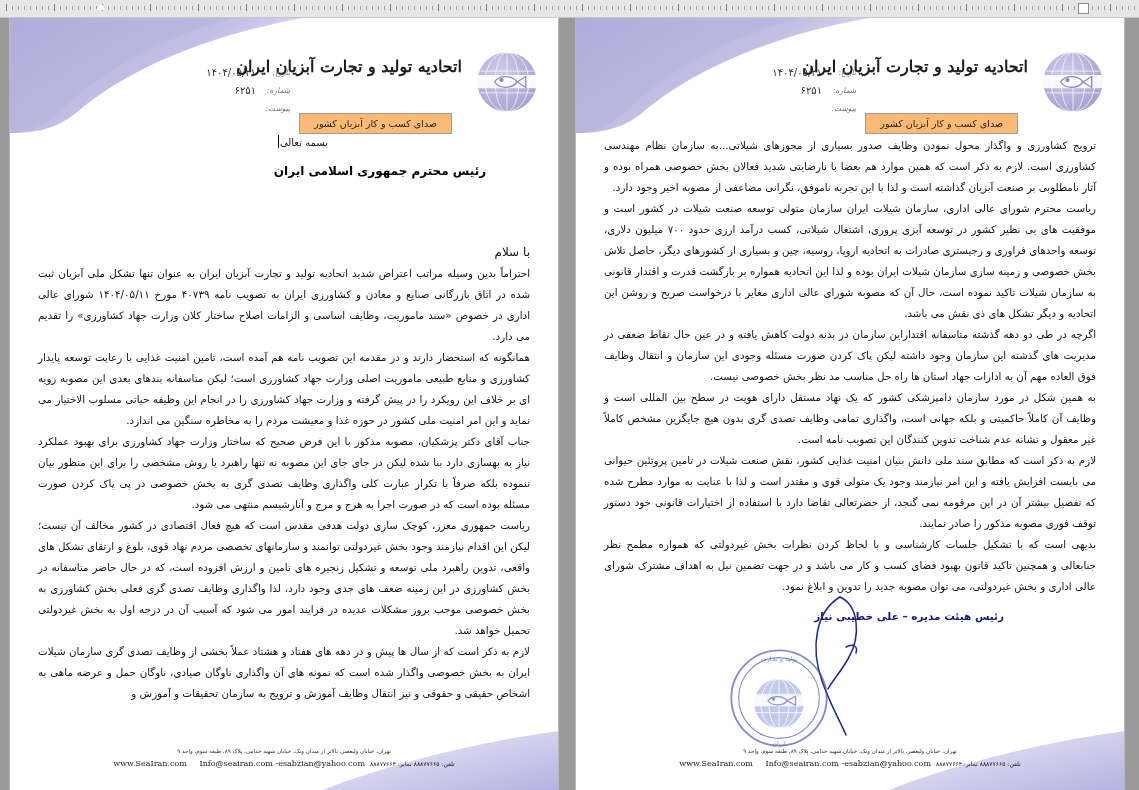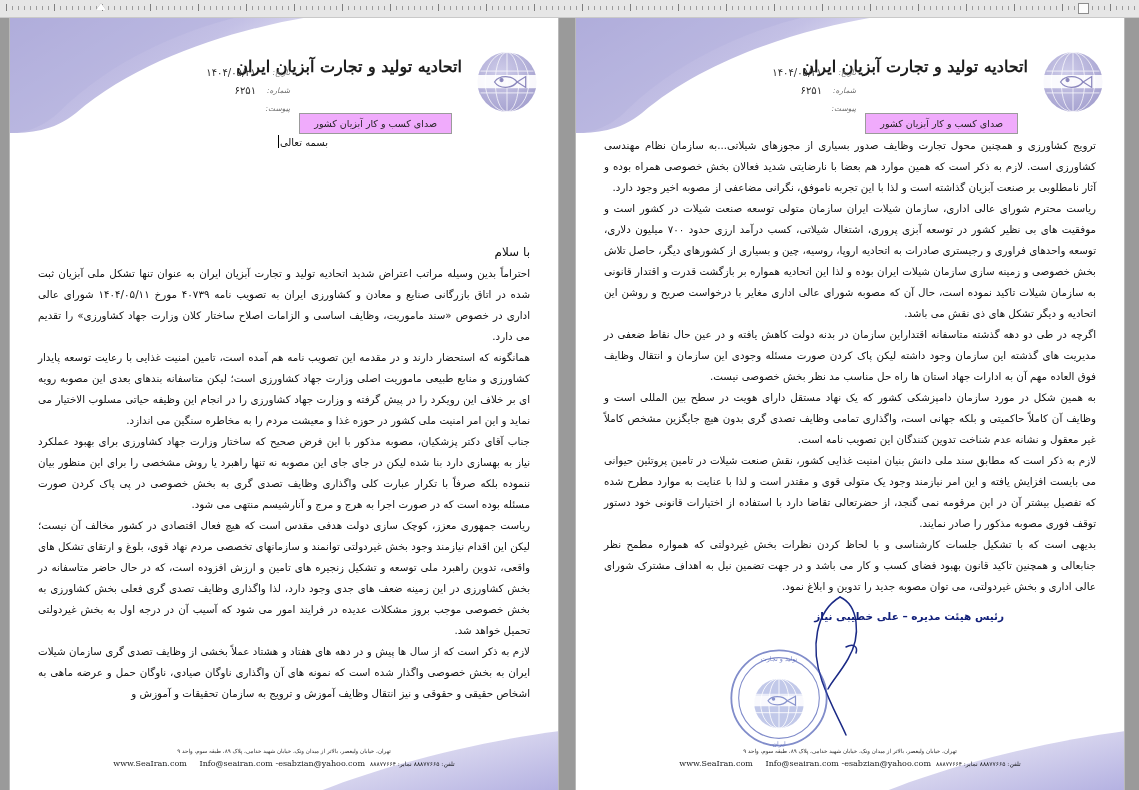--- a/index.html
+++ b/index.html
@@ -89,21 +89,21 @@
     position:absolute;right:268px;top:22px;width:130px;
     font-size:9px;color:#2b2b2b;
   }
   .meta .row{display:flex;justify-content:flex-start;gap:8px;height:18px;align-items:center;}
   .meta .lbl{width:26px;color:#6e6e6e;font-size:7.5px;font-style:italic;}
   .meta .val{font-size:10px;letter-spacing:0.5px;}
 
   .slogan{
     position:absolute;right:106px;top:72px;
     border:1px solid #9b9b9b;
-    background:#f0abfc;
+    background:#fdba74;
     padding:4px 14px;
     font-size:9.5px;color:#1f1f1f;
     white-space:nowrap;
   }
 
   .bism{
     position:absolute;right:230px;top:118px;
     font-size:10px;color:#111;
   }
   .caret{
@@ -443,20 +443,21 @@
           <span class="val"></span>
         </div>
       </div>
 
       <div class="slogan">صدای کسب و کار آبزیان کشور</div>
     </div>
 
     <div class="bism"><span>بسمه تعالی</span><span class="caret"></span></div>
 
     <div class="addressee">
+      <div>رئیس محترم جمهوری اسلامی ایران</div>
     </div>
 
 
     <div class="greet">با سلام</div>
 
     <div class="copy" style="top:246px;">
       <p class="para">احتراماً بدین وسیله مراتب اعتراض شدید اتحادیه تولید و تجارت آبزیان ایران به عنوان تنها تشکل ملی آبزیان ثبت شده در اتاق بازرگانی صنایع و معادن و کشاورزی ایران به تصویب نامه ۴۰۷۳۹ مورخ ۱۴۰۴/۰۵/۱۱ شورای عالی اداری در خصوص «سند ماموریت، وظایف اساسی و الزامات اصلاح ساختار کلان وزارت جهاد کشاورزی» را تقدیم می دارد.</p>
       <p class="para">همانگونه که استحضار دارند و در مقدمه این تصویب نامه هم آمده است، تامین امنیت غذایی با رعایت توسعه پایدار کشاورزی و منابع طبیعی ماموریت اصلی وزارت جهاد کشاورزی است؛ لیکن متاسفانه بندهای بعدی این مصوبه رویه ای بر خلاف این رویکرد را در پیش گرفته و وزارت جهاد کشاورزی را در انجام این وظیفه حیاتی مسلوب الاختیار می نماید و این امر امنیت ملی کشور در حوزه غذا و معیشت مردم را به مخاطره سنگین می اندازد.</p>
       <p class="para">جناب آقای دکتر پزشکیان، مصوبه مذکور با این فرض صحیح که ساختار وزارت جهاد کشاورزی برای بهبود عملکرد نیاز به بهسازی دارد بنا شده لیکن در جای جای این مصوبه نه تنها راهبرد یا روش مشخصی را برای این منظور بیان ننموده بلکه صرفاً با تکرار عبارت کلی واگذاری وظایف تصدی گری به بخش خصوصی در پی پاک کردن صورت مسئله بوده است که در صورت اجرا به هرج و مرج و آنارشیسم منتهی می شود.</p>
       <p class="para">ریاست جمهوری معزز، کوچک سازی دولت هدفی مقدس است که هیچ فعال اقتصادی در کشور مخالف آن نیست؛ لیکن این اقدام نیازمند وجود بخش غیردولتی توانمند و سازمانهای تخصصی مردم نهاد قوی، بلوغ و ارتقای تشکل های واقعی، تدوین راهبرد ملی توسعه و تشکیل زنجیره های تامین و ارزش افزوده است، که در حال حاضر متاسفانه در بخش کشاورزی در این زمینه ضعف های جدی وجود دارد، لذا واگذاری وظایف تصدی گری فعلی بخش کشاورزی به بخش خصوصی موجب بروز مشکلات عدیده در فرایند امور می شود که آسیب آن در درجه اول به بخش غیردولتی تحمیل خواهد شد.</p>
@@ -523,21 +524,21 @@
         <div class="row">
           <span class="lbl">پیوست:</span>
           <span class="val"></span>
         </div>
       </div>
 
       <div class="slogan">صدای کسب و کار آبزیان کشور</div>
     </div>
 
     <div class="copy" style="top:118px;">
-      <p class="para">ترویج کشاورزی و همچنین محول تجارت وظایف صدور بسیاری از مجوزهای شیلاتی...به سازمان نظام مهندسی کشاورزی است. لازم به ذکر است که همین موارد هم بعضا با نارضایتی شدید فعالان بخش خصوصی همراه بوده و آثار نامطلوبی بر صنعت آبزیان گذاشته است و لذا با این تجربه ناموفق، نگرانی مضاعفی از مصوبه اخیر وجود دارد.</p>
+      <p class="para">ترویج کشاورزی و واگذار محول نمودن وظایف صدور بسیاری از مجوزهای شیلاتی...به سازمان نظام مهندسی کشاورزی است. لازم به ذکر است که همین موارد هم بعضا با نارضایتی شدید فعالان بخش خصوصی همراه بوده و آثار نامطلوبی بر صنعت آبزیان گذاشته است و لذا با این تجربه ناموفق، نگرانی مضاعفی از مصوبه اخیر وجود دارد.</p>
       <p class="para">ریاست محترم شورای عالی اداری، سازمان شیلات ایران سازمان متولی توسعه صنعت شیلات در کشور است و موفقیت های بی نظیر کشور در توسعه آبزی پروری، اشتغال شیلاتی، کسب درآمد ارزی حدود ۷۰۰ میلیون دلاری، توسعه واحدهای فراوری و رجیستری صادرات به اتحادیه اروپا، روسیه، چین و بسیاری از کشورهای دیگر، حاصل تلاش بخش خصوصی و زمینه سازی سازمان شیلات ایران بوده و لذا این اتحادیه همواره بر بازگشت قدرت و اقتدار قانونی به سازمان شیلات تاکید نموده است، حال آن که مصوبه شورای عالی اداری مغایر با درخواست صریح و روشن این اتحادیه و دیگر تشکل های ذی نقش می باشد.</p>
       <p class="para">اگرچه در طی دو دهه گذشته متاسفانه اقتداراین سازمان در بدنه دولت کاهش یافته و در عین حال نقاط ضعفی در مدیریت های گذشته این سازمان وجود داشته لیکن پاک کردن صورت مسئله وجودی این سازمان و انتقال وظایف فوق العاده مهم آن به ادارات جهاد استان ها راه حل مناسب مد نظر بخش خصوصی نیست.</p>
       <p class="para">به همین شکل در مورد سازمان دامپزشکی کشور که یک نهاد مستقل دارای هویت در سطح بین المللی است و وظایف آن کاملاً حاکمیتی و بلکه جهانی است، واگذاری تمامی وظایف تصدی گری بدون هیچ جایگزین مشخص کاملاً غیر معقول و نشانه عدم شناخت تدوین کنندگان این تصویب نامه است.</p>
       <p class="para">لازم به ذکر است که مطابق سند ملی دانش بنیان امنیت غذایی کشور، نقش صنعت شیلات در تامین پروتئین حیوانی می بایست افزایش یافته و این امر نیازمند وجود یک متولی قوی و مقتدر است و لذا با عنایت به موارد مطرح شده که تفصیل بیشتر آن در این مرقومه نمی گنجد، از حضرتعالی تقاضا دارد با استفاده از اختیارات قانونی خود دستور توقف فوری مصوبه مذکور را صادر نمایند.</p>
       <p class="para">بدیهی است که با تشکیل جلسات کارشناسی و با لحاظ کردن نظرات بخش غیردولتی که همواره مطمح نظر جنابعالی و همچنین تاکید قانون بهبود فضای کسب و کار می باشد و در جهت تضمین نیل به اهداف مشترک شورای عالی اداری و بخش غیردولتی، می توان مصوبه جدید را تدوین و ابلاغ نمود.</p>
     </div>
 
     <div class="signature-mark">
       <svg width="90" height="150" viewBox="0 0 90 150">
         <g fill="none" stroke="#1b2a86" stroke-width="1.5" stroke-linecap="round">

